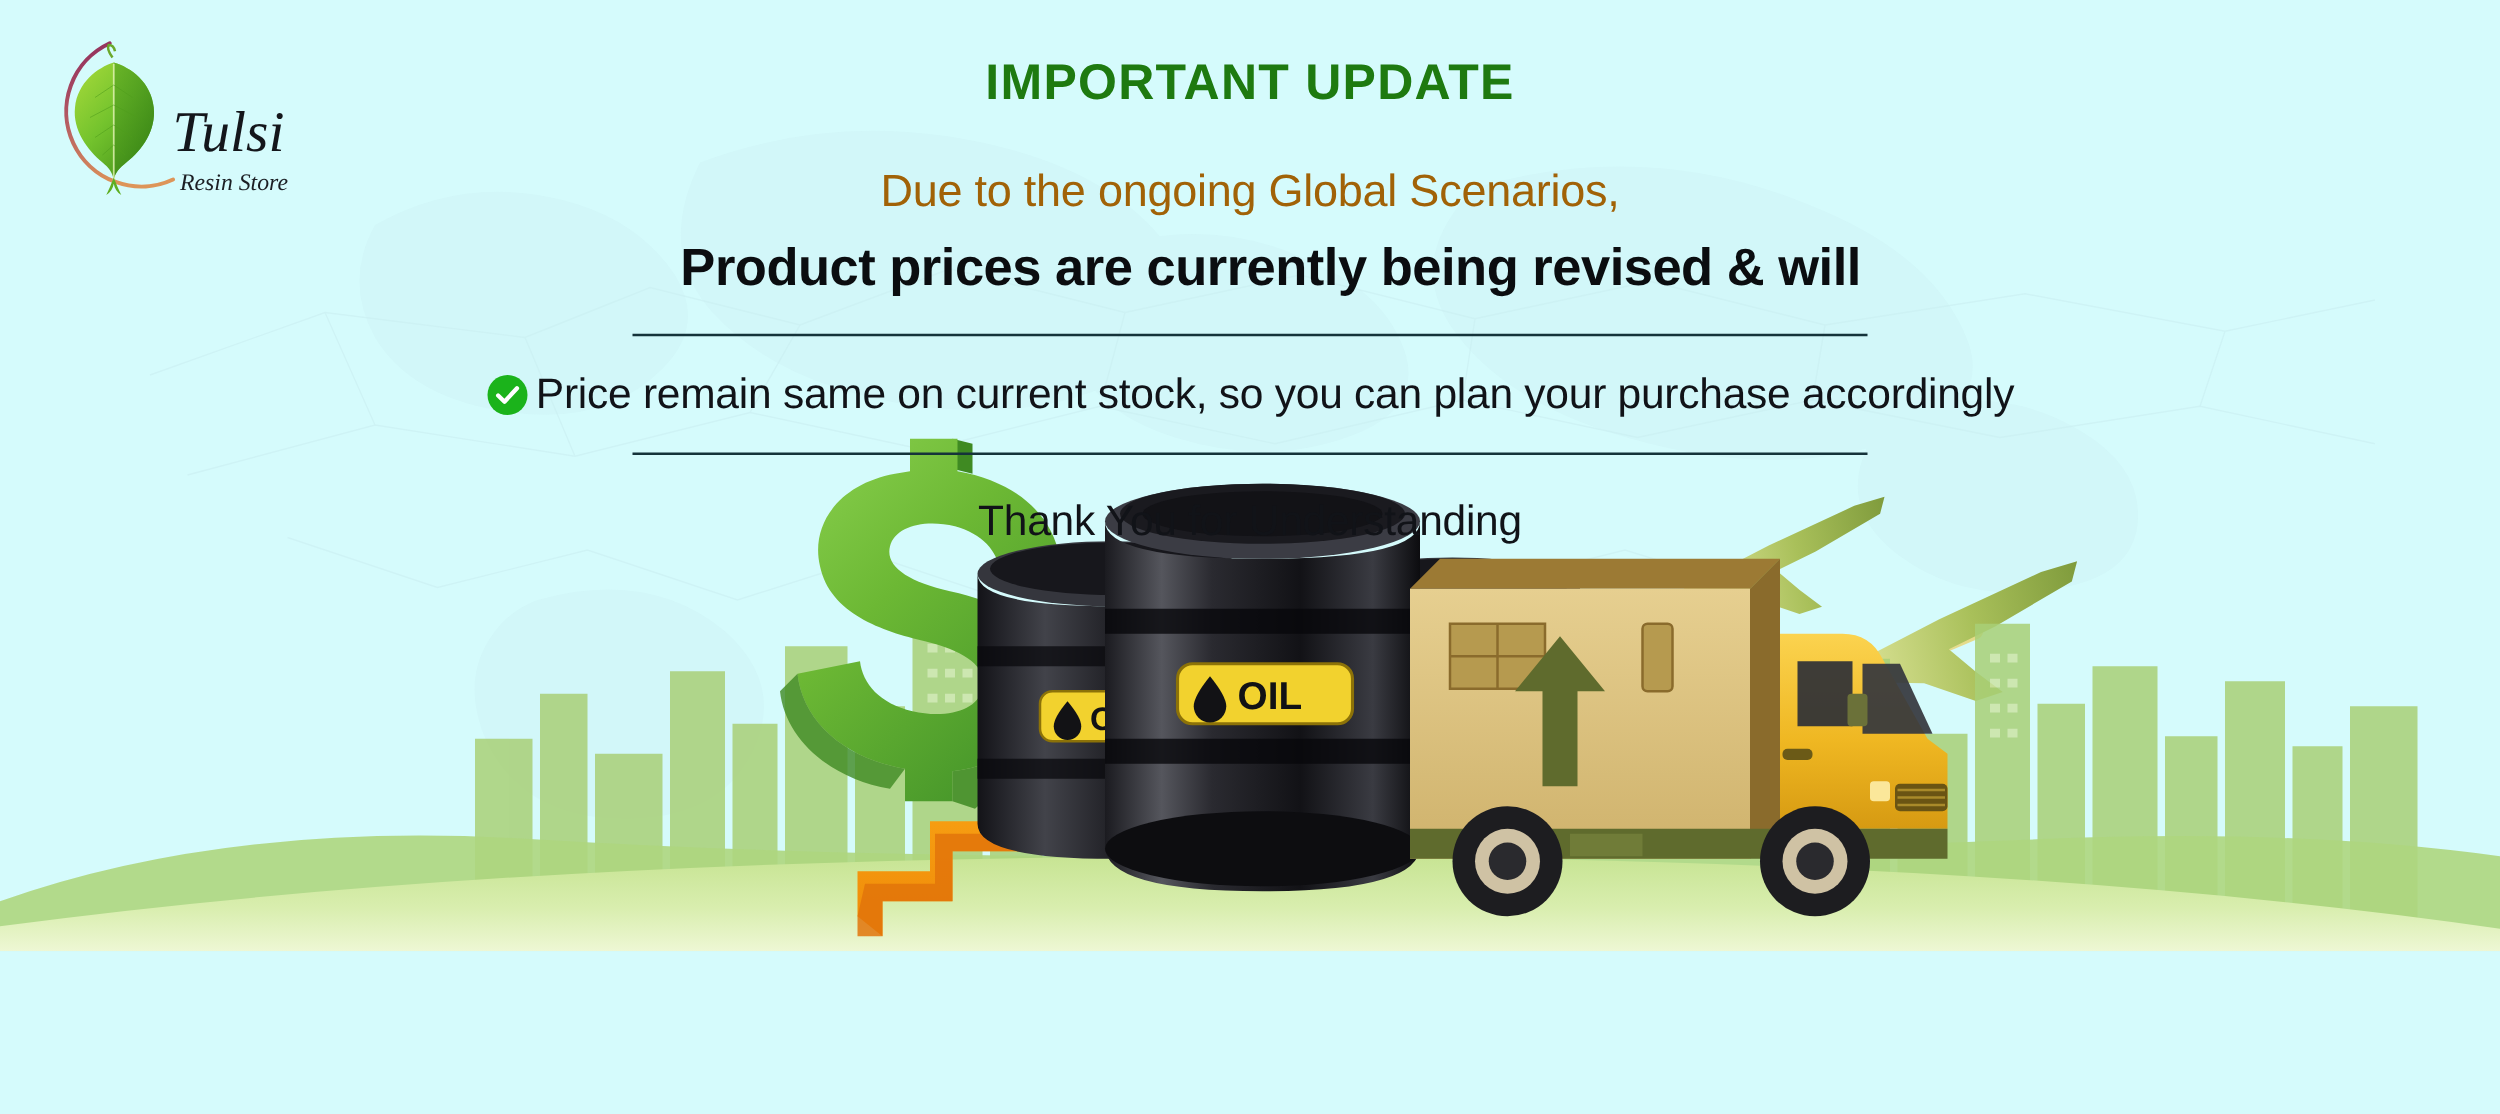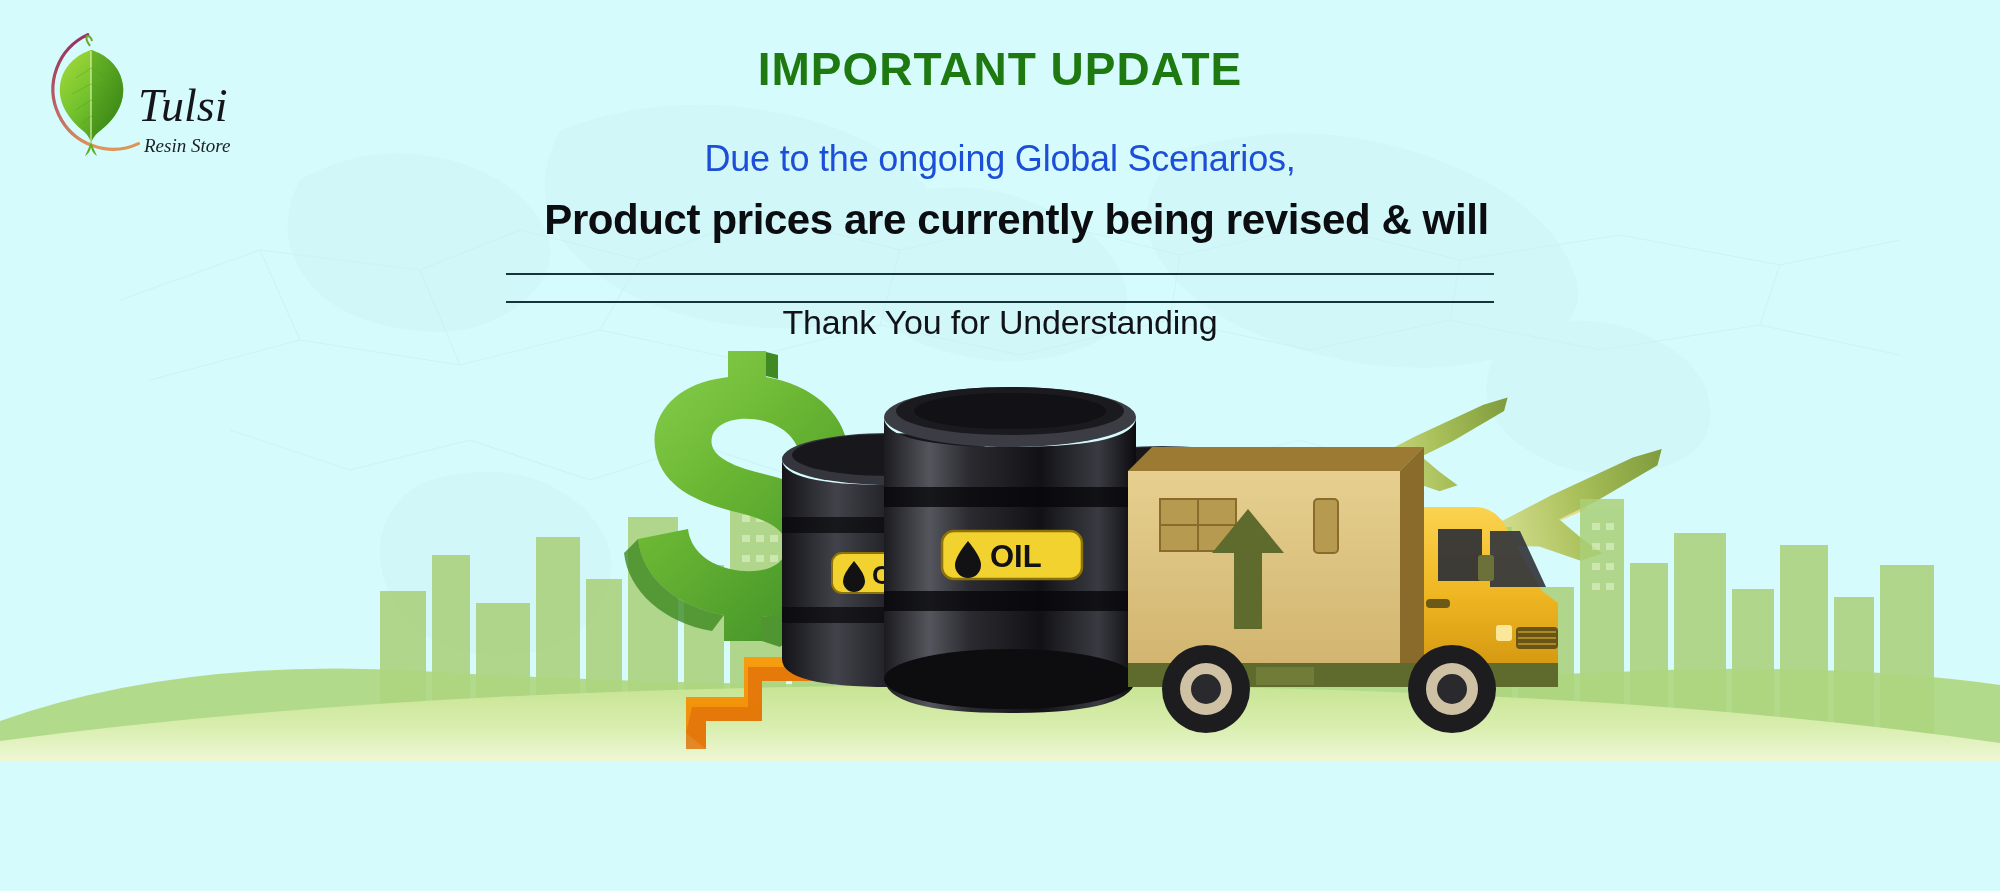--- a/index.html
+++ b/index.html
@@ -64,33 +64,33 @@
     position: absolute;
     left: 0;
     top: 0;
     width: 2000px;
     z-index: 5;
     text-align: center;
   }
 
   .headline {
     margin-top: 45px;
-    font-size: 46px;
+    font-size: 40px;
     font-weight: 700;
     letter-spacing: 1px;
     color: #1e7a10;
     font-family: "Liberation Sans", sans-serif;
     line-height: 1.05;
   }
 
   .lead {
     margin-top: 42px;
     font-size: 36px;
     font-weight: 400;
-    color: #1d4ed8;
+    color: #a16207;
     line-height: 1.35;
     letter-spacing: -0.2px;
   }
 
   .emphasis {
     margin-top: 8px;
     font-size: 42px;
     font-weight: 700;
     color: #0b0d10;
     line-height: 1.32;
@@ -122,20 +122,21 @@
   }
   .check-icon {
     width: 34px; height: 34px;
     flex: 0 0 34px;
     display: inline-block;
     position: relative;
     top: 1px;
   }
 
   .thanks {
+    margin-top: 34px;
     font-size: 34px;
     font-weight: 400;
     color: #111318;
     letter-spacing: -0.2px;
   }
 </style>
 </head>
 <body>
 
 <div id="banner">
@@ -232,20 +233,29 @@
     <h1 class="headline">IMPORTANT UPDATE</h1>
 
     <p class="lead">Due to the ongoing Global Scenarios,</p>
 
     <div class="emphasis">
       <span class="ln">Product prices are currently being revised &amp; will</span>
     </div>
 
     <hr class="rule top">
 
+    <div class="assurance">
+      <span class="check-icon">
+        <svg width="34" height="34" viewBox="0 0 34 34" aria-hidden="true">
+          <circle cx="17" cy="17" r="16" fill="#1bb31b"></circle>
+          <path d="M9.5 17.4 L14.6 22.4 L24.6 11.6" fill="none" stroke="#ffffff" stroke-width="3.4" stroke-linecap="round" stroke-linejoin="round"></path>
+        </svg>
+      </span>
+      <span>Price remain same on current stock, so you can plan your purchase accordingly</span>
+    </div>
 
     <hr class="rule bot">
 
     <p class="thanks">Thank You for Understanding</p>
   </div>
 
   <svg class="scene" viewBox="0 0 2000 420" preserveAspectRatio="none" aria-hidden="true">
     <defs>
       <linearGradient id="groundGrad" x1="0" y1="0" x2="0" y2="1">
         <stop offset="0%" stop-color="#c7e493"></stop>

